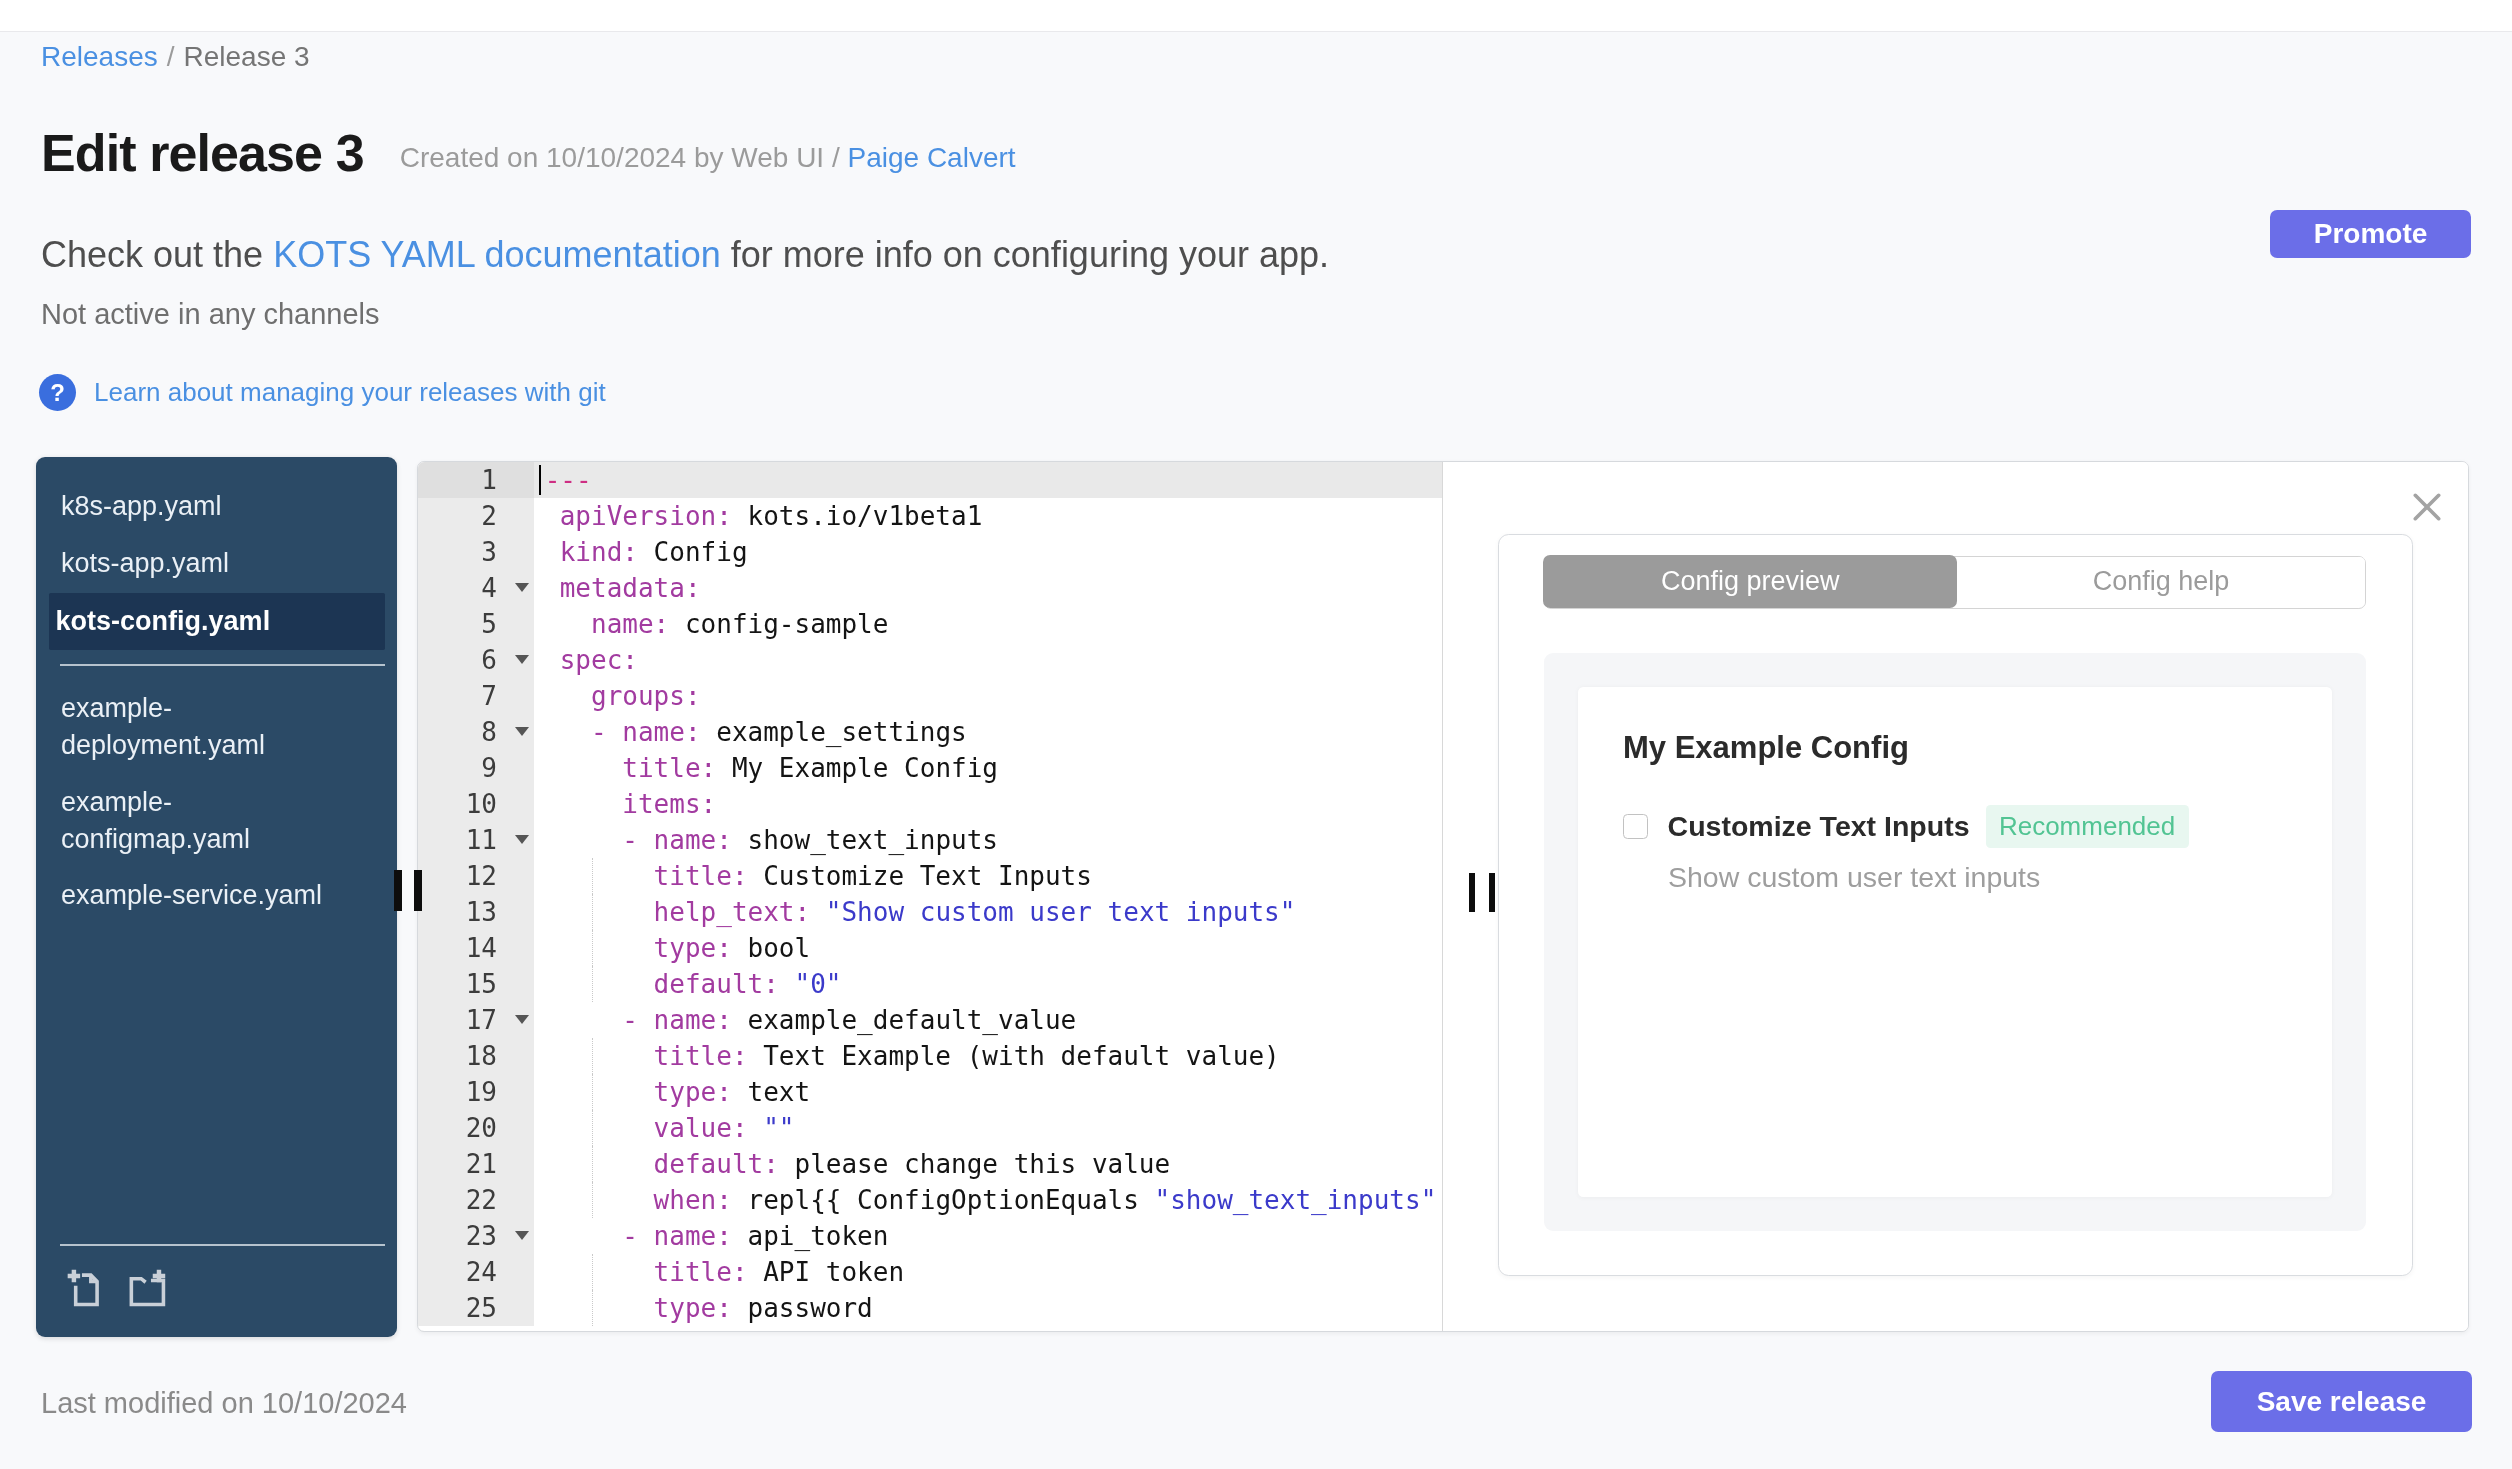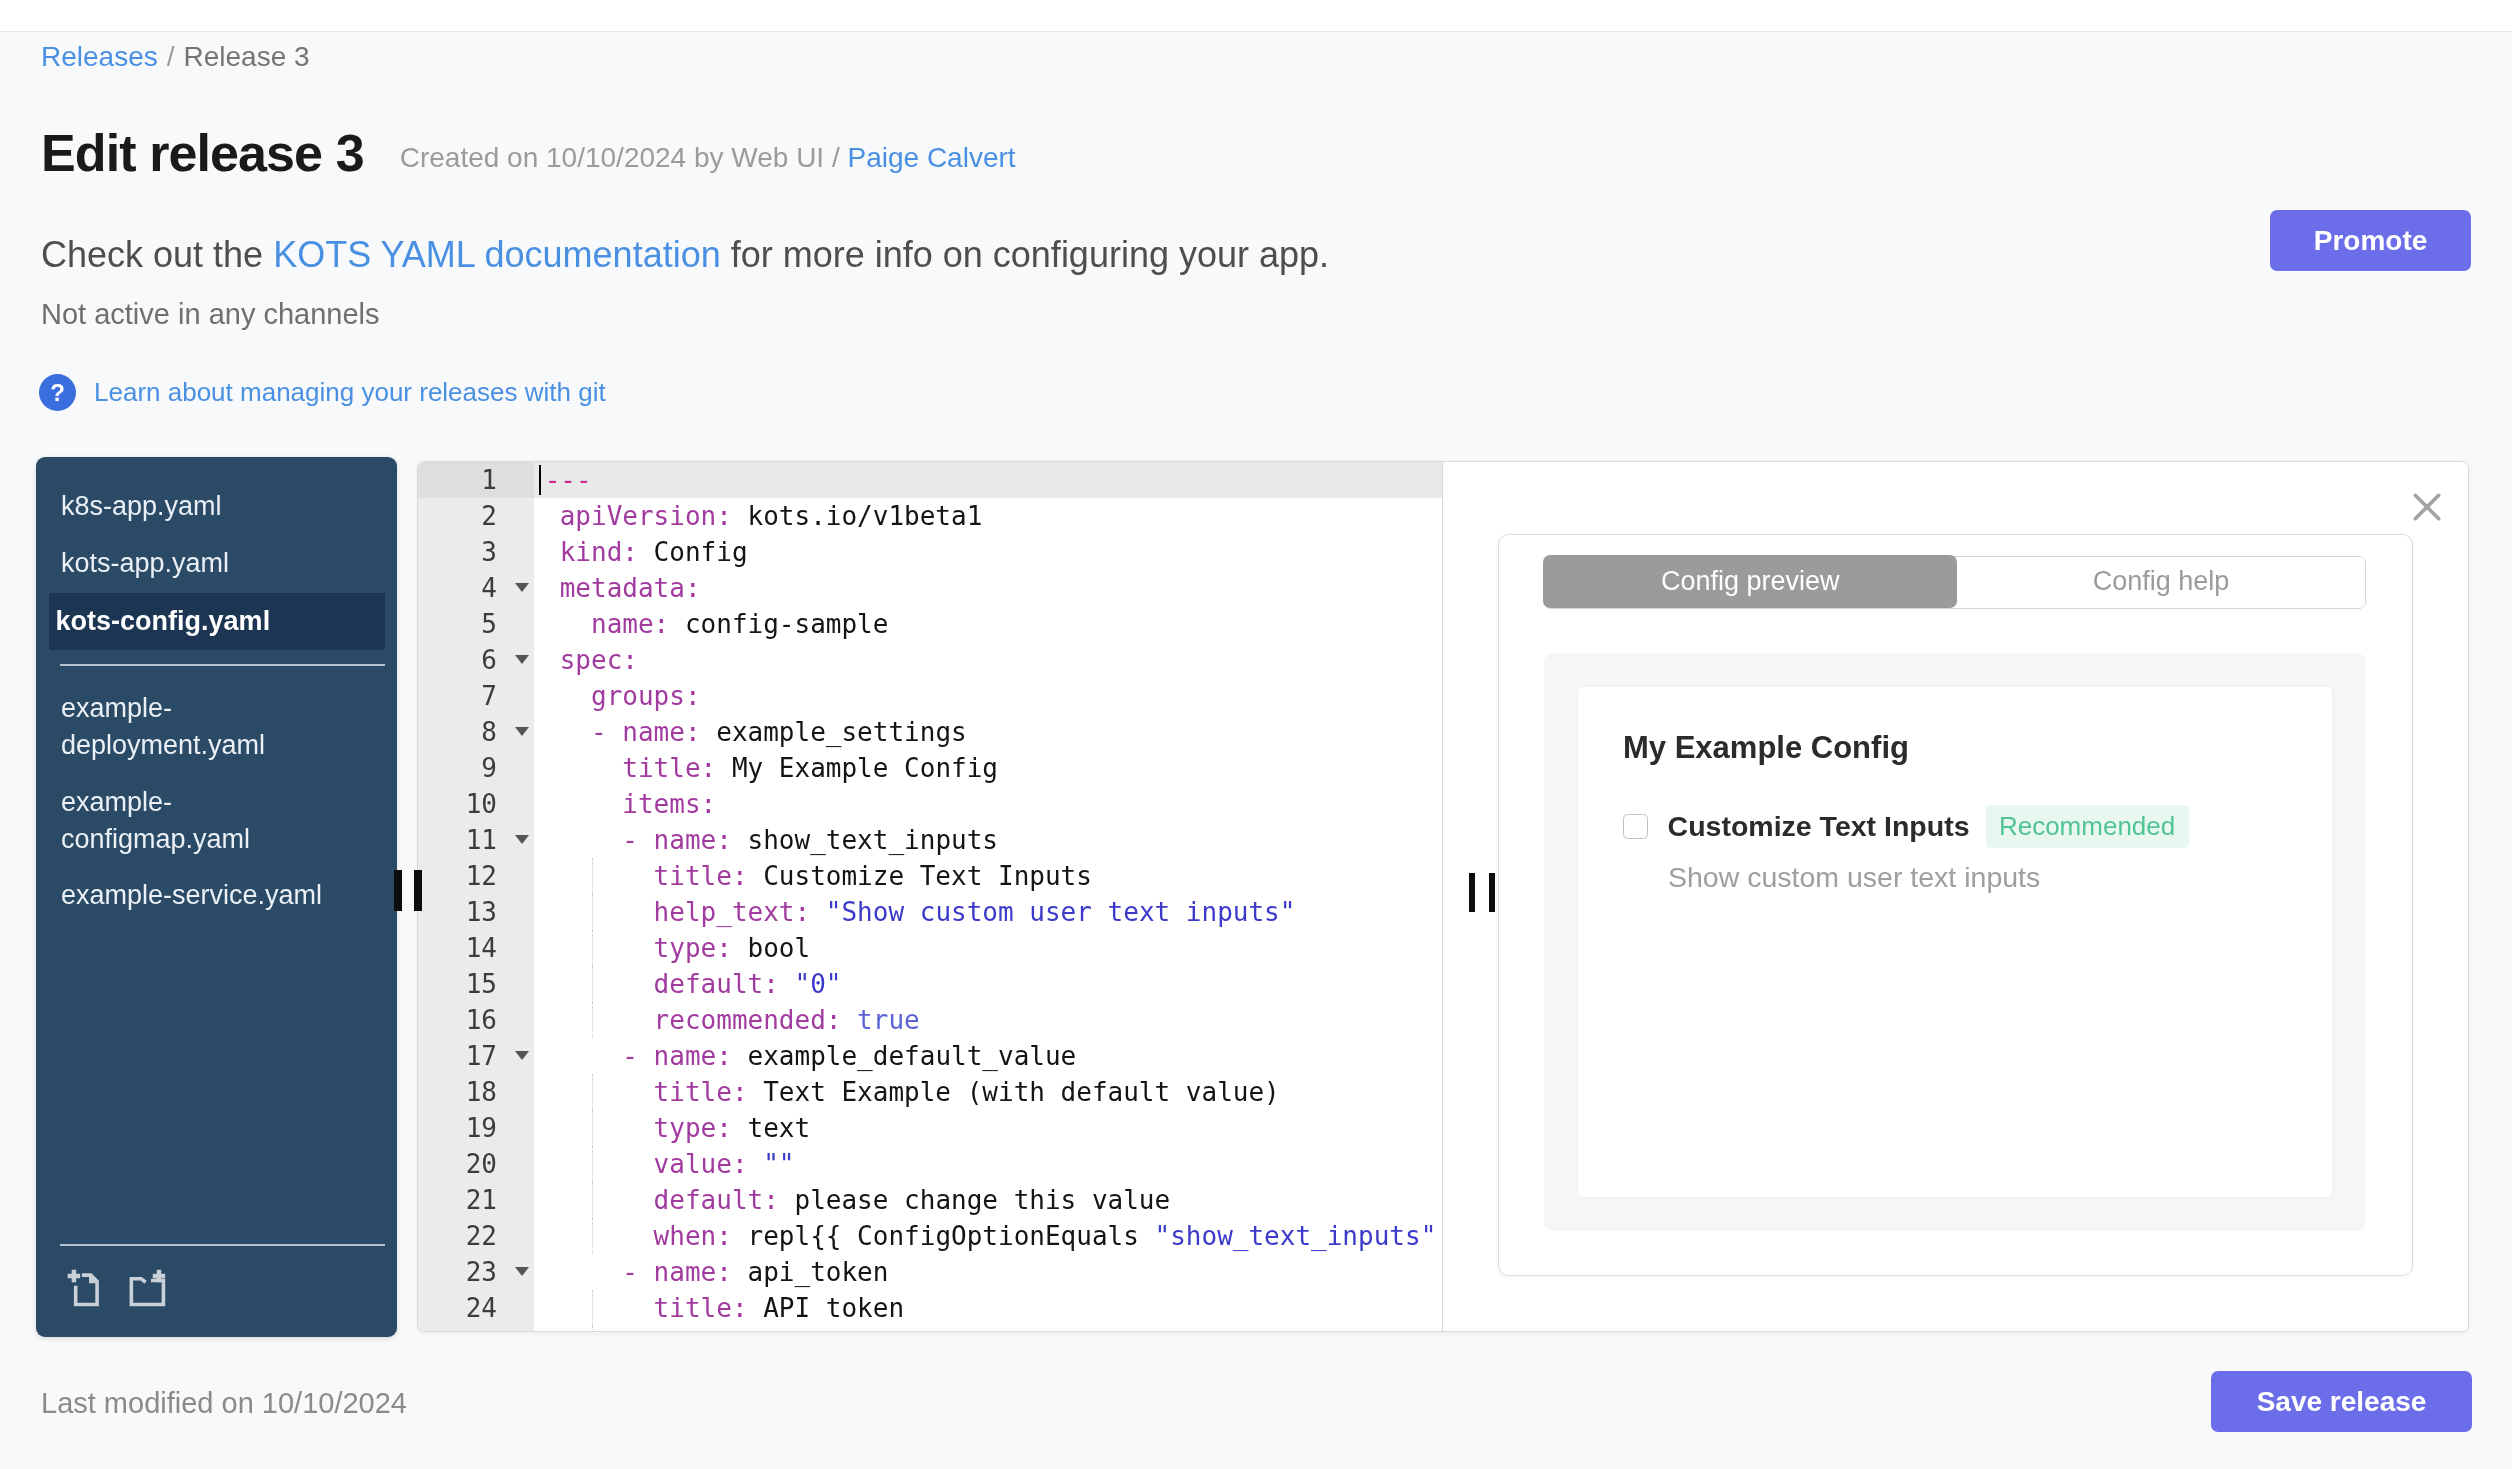--- a/index.html
+++ b/index.html
@@ -20,21 +20,21 @@
 
   .title-row { position:absolute; left:41px; top:123px; display:flex; align-items:center; gap:36px; }
   .page-title { margin:0; font-size:52px; font-weight:700; color:#1A1A1A; letter-spacing:-0.9px; }
   .created-line { font-size:28px; color:#9B9B9B; padding-top:10.7px; }
   .created-line a { color:var(--accent-blue,#4A90E2); text-decoration:none; cursor:pointer; }
 
   .doc-line { position:absolute; left:41px; top:234px; font-size:36px; color:#4E4E4E; }
   .doc-line a { color:var(--accent-blue,#4A90E2); text-decoration:none; cursor:pointer; }
 
   .promote-btn {
-    position:absolute; right:41px; top:210px; width:201px; height:61px;
+    position:absolute; right:41px; top:210px; width:201px; height:48px;
     background:var(--button-indigo,#6B6EE8); color:#fff; border:none; border-radius:7.1px;
     font-size:28px; font-weight:700; font-family:"Liberation Sans",sans-serif;
     display:flex; align-items:center; justify-content:center; cursor:pointer;
   }
   .channel-status { position:absolute; left:41px; top:298px; font-size:29px; color:#6F6F6F; }
 
   .git-row { position:absolute; left:39px; top:374px; display:flex; align-items:center; gap:18px; cursor:pointer; }
   .help-icon { width:37px; height:37px; border-radius:50%; background:var(--help-icon-bg,#3A6EDE);
     color:#fff; font-size:24px; font-weight:700; display:flex; align-items:center; justify-content:center; }
   .git-link { font-size:26px; color:var(--accent-blue,#4A90E2);text-align:right; }
@@ -249,24 +249,20 @@
       </div>
       <div class="crow">
         <div class="gut">14</div>
         <div class="code guide"><span class="tk-val">      </span><span class="tk-key">type:</span><span class="tk-val"> bool</span></div>
       </div>
       <div class="crow">
         <div class="gut">15</div>
         <div class="code guide"><span class="tk-val">      </span><span class="tk-key">default:</span><span class="tk-val"> </span><span class="tk-str">"0"</span></div>
       </div>
       <div class="crow">
-        <div class="gut">16</div>
-        <div class="code guide"><span class="tk-val">      </span><span class="tk-key">recommended:</span><span class="tk-val"> </span><span class="tk-bool">true</span></div>
-      </div>
-      <div class="crow">
         <div class="gut fold">17</div>
         <div class="code"><span class="tk-val">    </span><span class="tk-key">- name:</span><span class="tk-val"> example_default_value</span></div>
       </div>
       <div class="crow">
         <div class="gut">18</div>
         <div class="code guide"><span class="tk-val">      </span><span class="tk-key">title:</span><span class="tk-val"> Text Example (with default value)</span></div>
       </div>
       <div class="crow">
         <div class="gut">19</div>
         <div class="code guide"><span class="tk-val">      </span><span class="tk-key">type:</span><span class="tk-val"> text</span></div>

